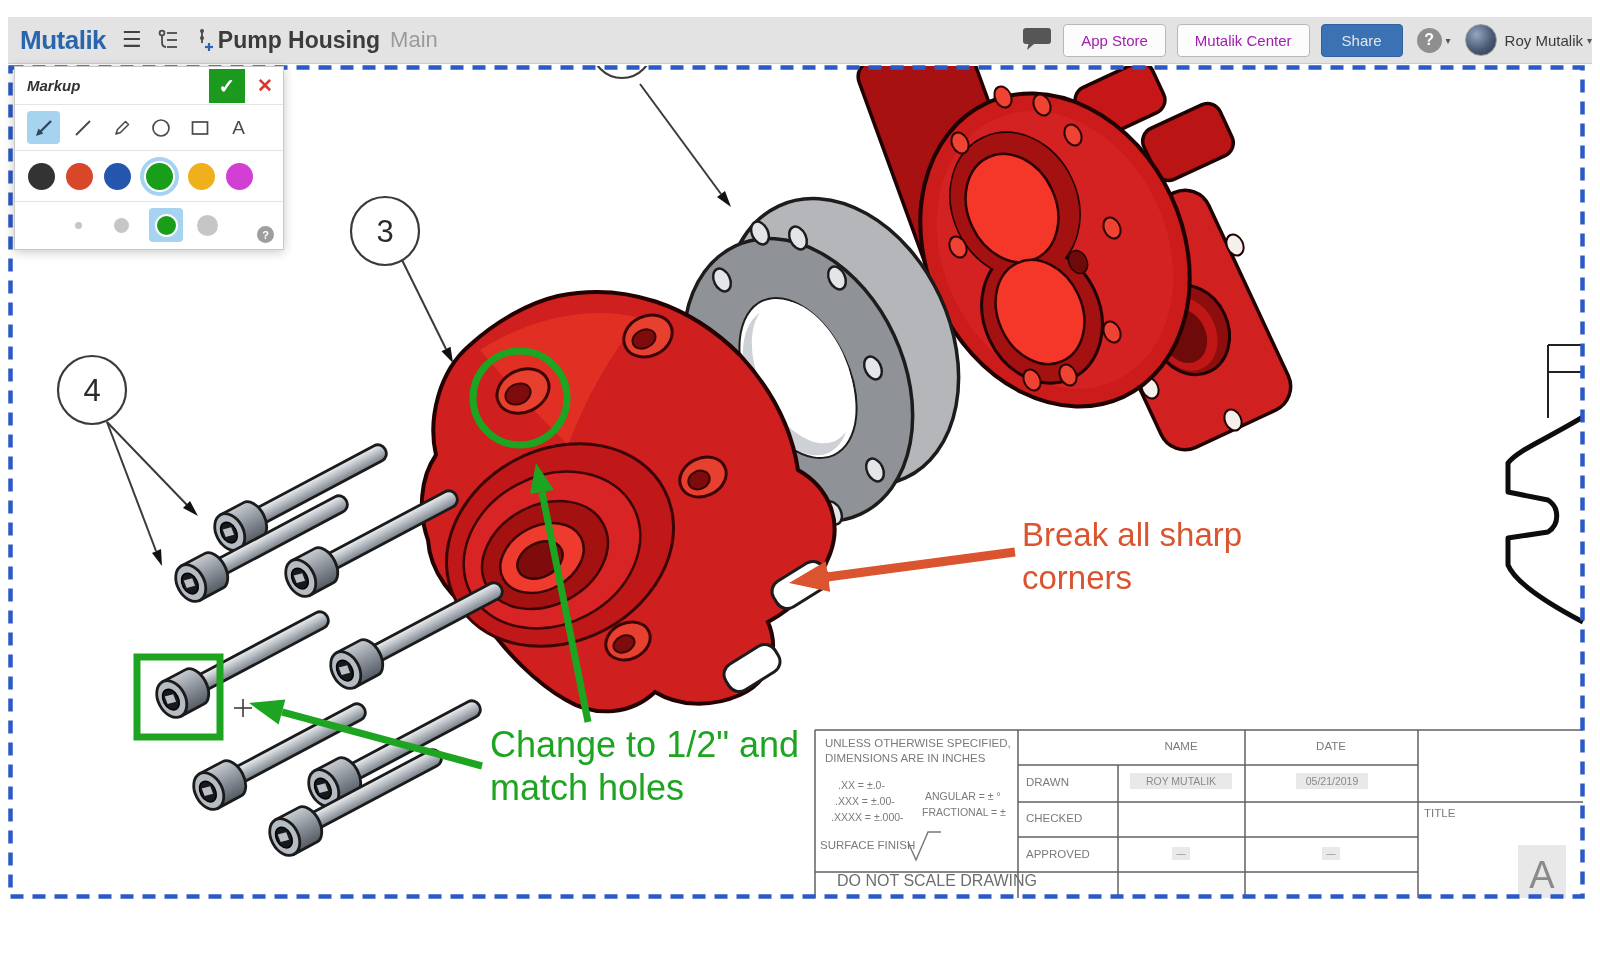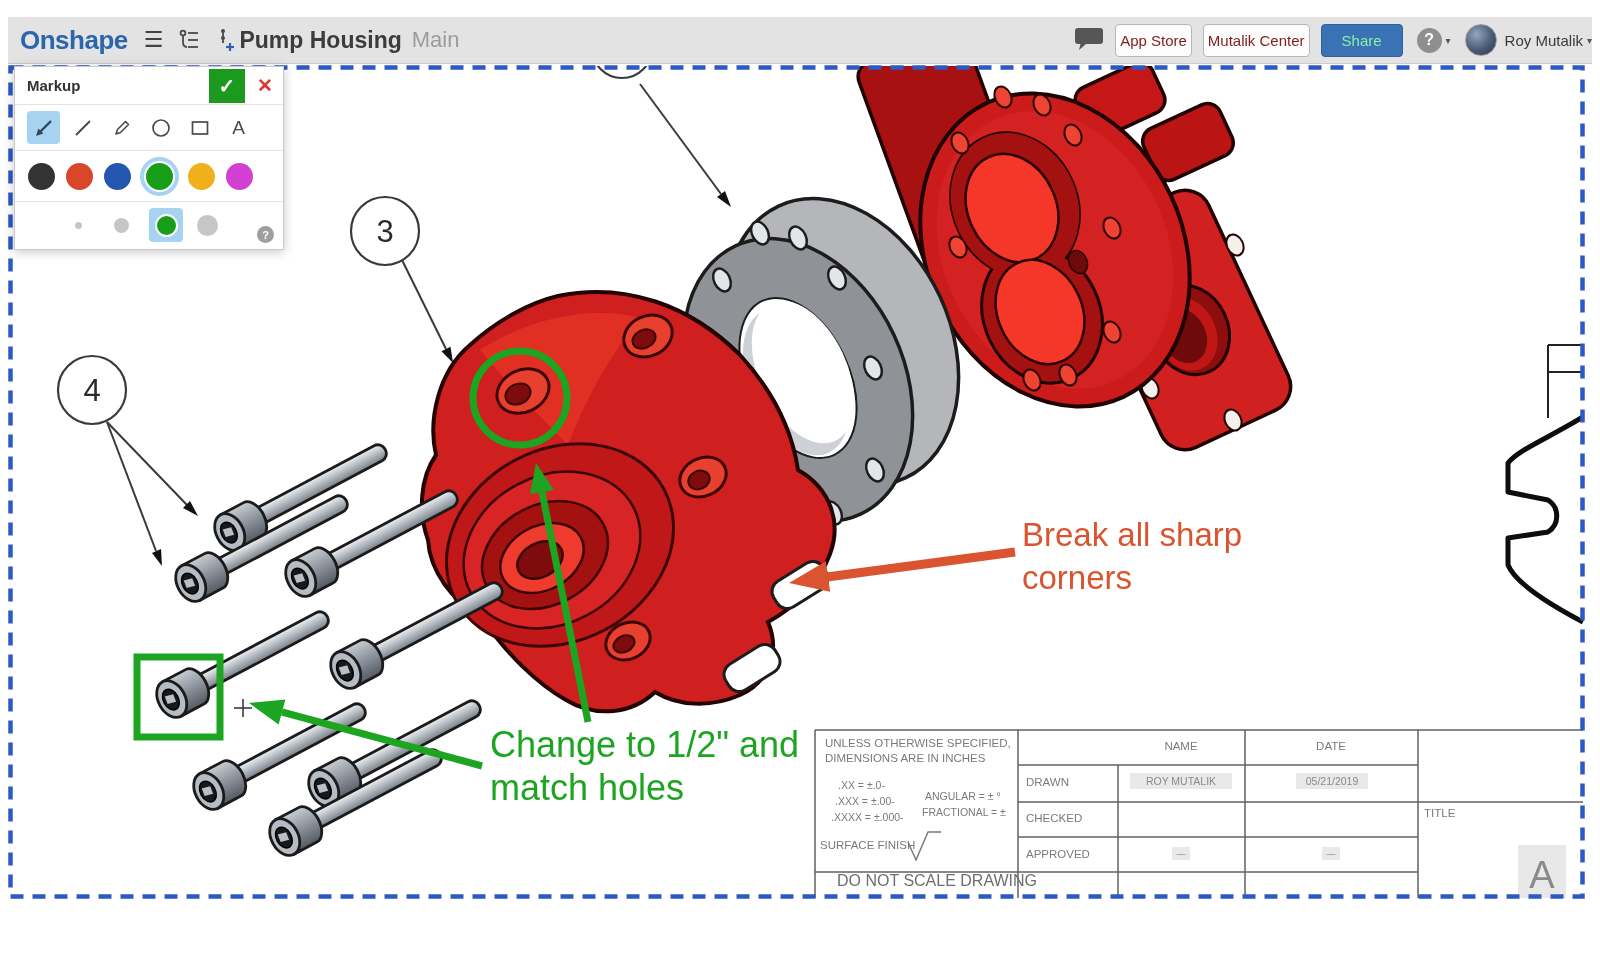--- a/index.html
+++ b/index.html
@@ -7,36 +7,36 @@
        font-family:"Liberation Sans",sans-serif;}
   
   .topbar{position:absolute;left:8px;top:17px;right:8px;height:46px;background:#e3e3e3;
           border-bottom:1px solid #cccccc;display:flex;align-items:center;z-index:30;}
   .brand{font-size:26px;font-weight:bold;color:#2a66ad;margin-left:12px;letter-spacing:-0.5px;}
   .hamburger{font-size:22px;color:#424242;margin-left:16px;cursor:pointer;}
   .tb-icon{margin-left:14px;display:flex;align-items:center;}
   .doc-title{font-size:23px;font-weight:bold;color:#3c3c3c;}
   .ws-label{font-size:22px;color:#9b9b9b;margin-left:10px;}
   .tb-spacer{flex:1;}
-  .tb-btn{background:#fcfcfc;border:1px solid #b7b7b7;border-radius:4px;color:#7f1d1d;
-          font-size:15px;padding:7px 4px;margin-left:11px;cursor:pointer;font-family:inherit;}
-  .tb-btn.share{background:#3b72b4;border-color:#30619e;color:#86efac;padding:7px 20px;}
+  .tb-btn{background:#fcfcfc;border:1px solid #b7b7b7;border-radius:4px;color:#a21caf;
+          font-size:15px;padding:7px 17px;margin-left:11px;cursor:pointer;font-family:inherit;}
+  .tb-btn.share{background:#3b72b4;border-color:#30619e;color:#e5e5e5;padding:7px 20px;}
   .help-wrap{display:flex;align-items:center;margin-left:14px;}
   .help-circle{width:25px;height:25px;border-radius:50%;background:#8f8f8f;color:#fff;
                font-size:16px;font-weight:bold;display:flex;align-items:center;justify-content:center;}
   .caret{font-size:10px;color:#555;margin-left:4px;}
   .avatar{width:30px;height:30px;border-radius:50%;margin-left:14px;
           background:radial-gradient(circle at 35% 32%,#93a7c0,#4a5b74 55%,#273549);border:1px solid #9a9a9a;}
   .user-name{font-size:15px;color:#3a3a3a;margin-left:8px;}
   .bubble{margin-left:10px;}
   
   .panel{position:absolute;left:14px;top:66px;width:268px;background:#ffffff;
          border:1px solid #c9c9c9;box-shadow:0 2px 10px rgba(0,0,0,.22);z-index:40;}
   .panel-header{height:37px;position:relative;display:flex;align-items:center;}
-  .panel-title{font-size:15px;font-weight:bold;color:#333;margin-left:12px;}
+  .panel-title{font-size:15px;font-weight:bold;color:#333;margin-left:12px;font-style:italic;}
   .accept-btn{position:absolute;right:38px;top:2px;width:36px;height:34px;background:#1c9a20;
               color:#fff;font-size:20px;font-weight:bold;display:flex;align-items:center;
               justify-content:center;cursor:pointer;}
   .close-btn{position:absolute;right:10px;top:7px;color:#d8392c;font-size:19px;font-weight:bold;cursor:pointer;}
   .tool-row{height:45px;border-top:1px solid #e4e4e4;display:flex;align-items:center;padding-left:12px;}
   .tool{width:33px;height:33px;border-radius:4px;display:flex;align-items:center;justify-content:center;
         margin-right:6px;cursor:pointer;}
   .tool.selected{background:#a6d3ef;}
   .tool-a{font-size:19px;color:#4a4a4a;}
   .color-row{height:50px;border-top:1px solid #e4e4e4;display:flex;align-items:center;padding-left:13px;}
@@ -49,21 +49,21 @@
   .size-sel-dot{width:19px;height:19px;border-radius:50%;background:#189e18;border:2px solid #ffffff;}
   .panel-help{position:absolute;right:9px;bottom:6px;width:17px;height:17px;border-radius:50%;
               background:#9e9e9e;color:#fff;font-size:11px;font-weight:bold;display:flex;
               align-items:center;justify-content:center;cursor:pointer;}
   svg.canvas{position:absolute;left:0;top:0;z-index:10;}
 </style>
 </head>
 <body>
 
 <div class="topbar">
-  <div class="brand">Onshape</div>
+  <div class="brand">Mutalik</div>
   <div class="hamburger">☰</div>
   <div class="tb-icon">
     <svg width="26" height="24" viewBox="0 0 26 24">
       <circle cx="6" cy="5" r="2.4" fill="none" stroke="#4a4a4a" stroke-width="1.8"></circle>
       <line x1="11" y1="5" x2="21" y2="5" stroke="#4a4a4a" stroke-width="1.8"></line>
       <line x1="11" y1="12" x2="21" y2="12" stroke="#4a4a4a" stroke-width="1.8"></line>
       <line x1="11" y1="19" x2="21" y2="19" stroke="#4a4a4a" stroke-width="1.8"></line>
       <path d="M6,8 v6 q0,5 4,5" fill="none" stroke="#4a4a4a" stroke-width="1.8"></path>
     </svg>
   </div>

